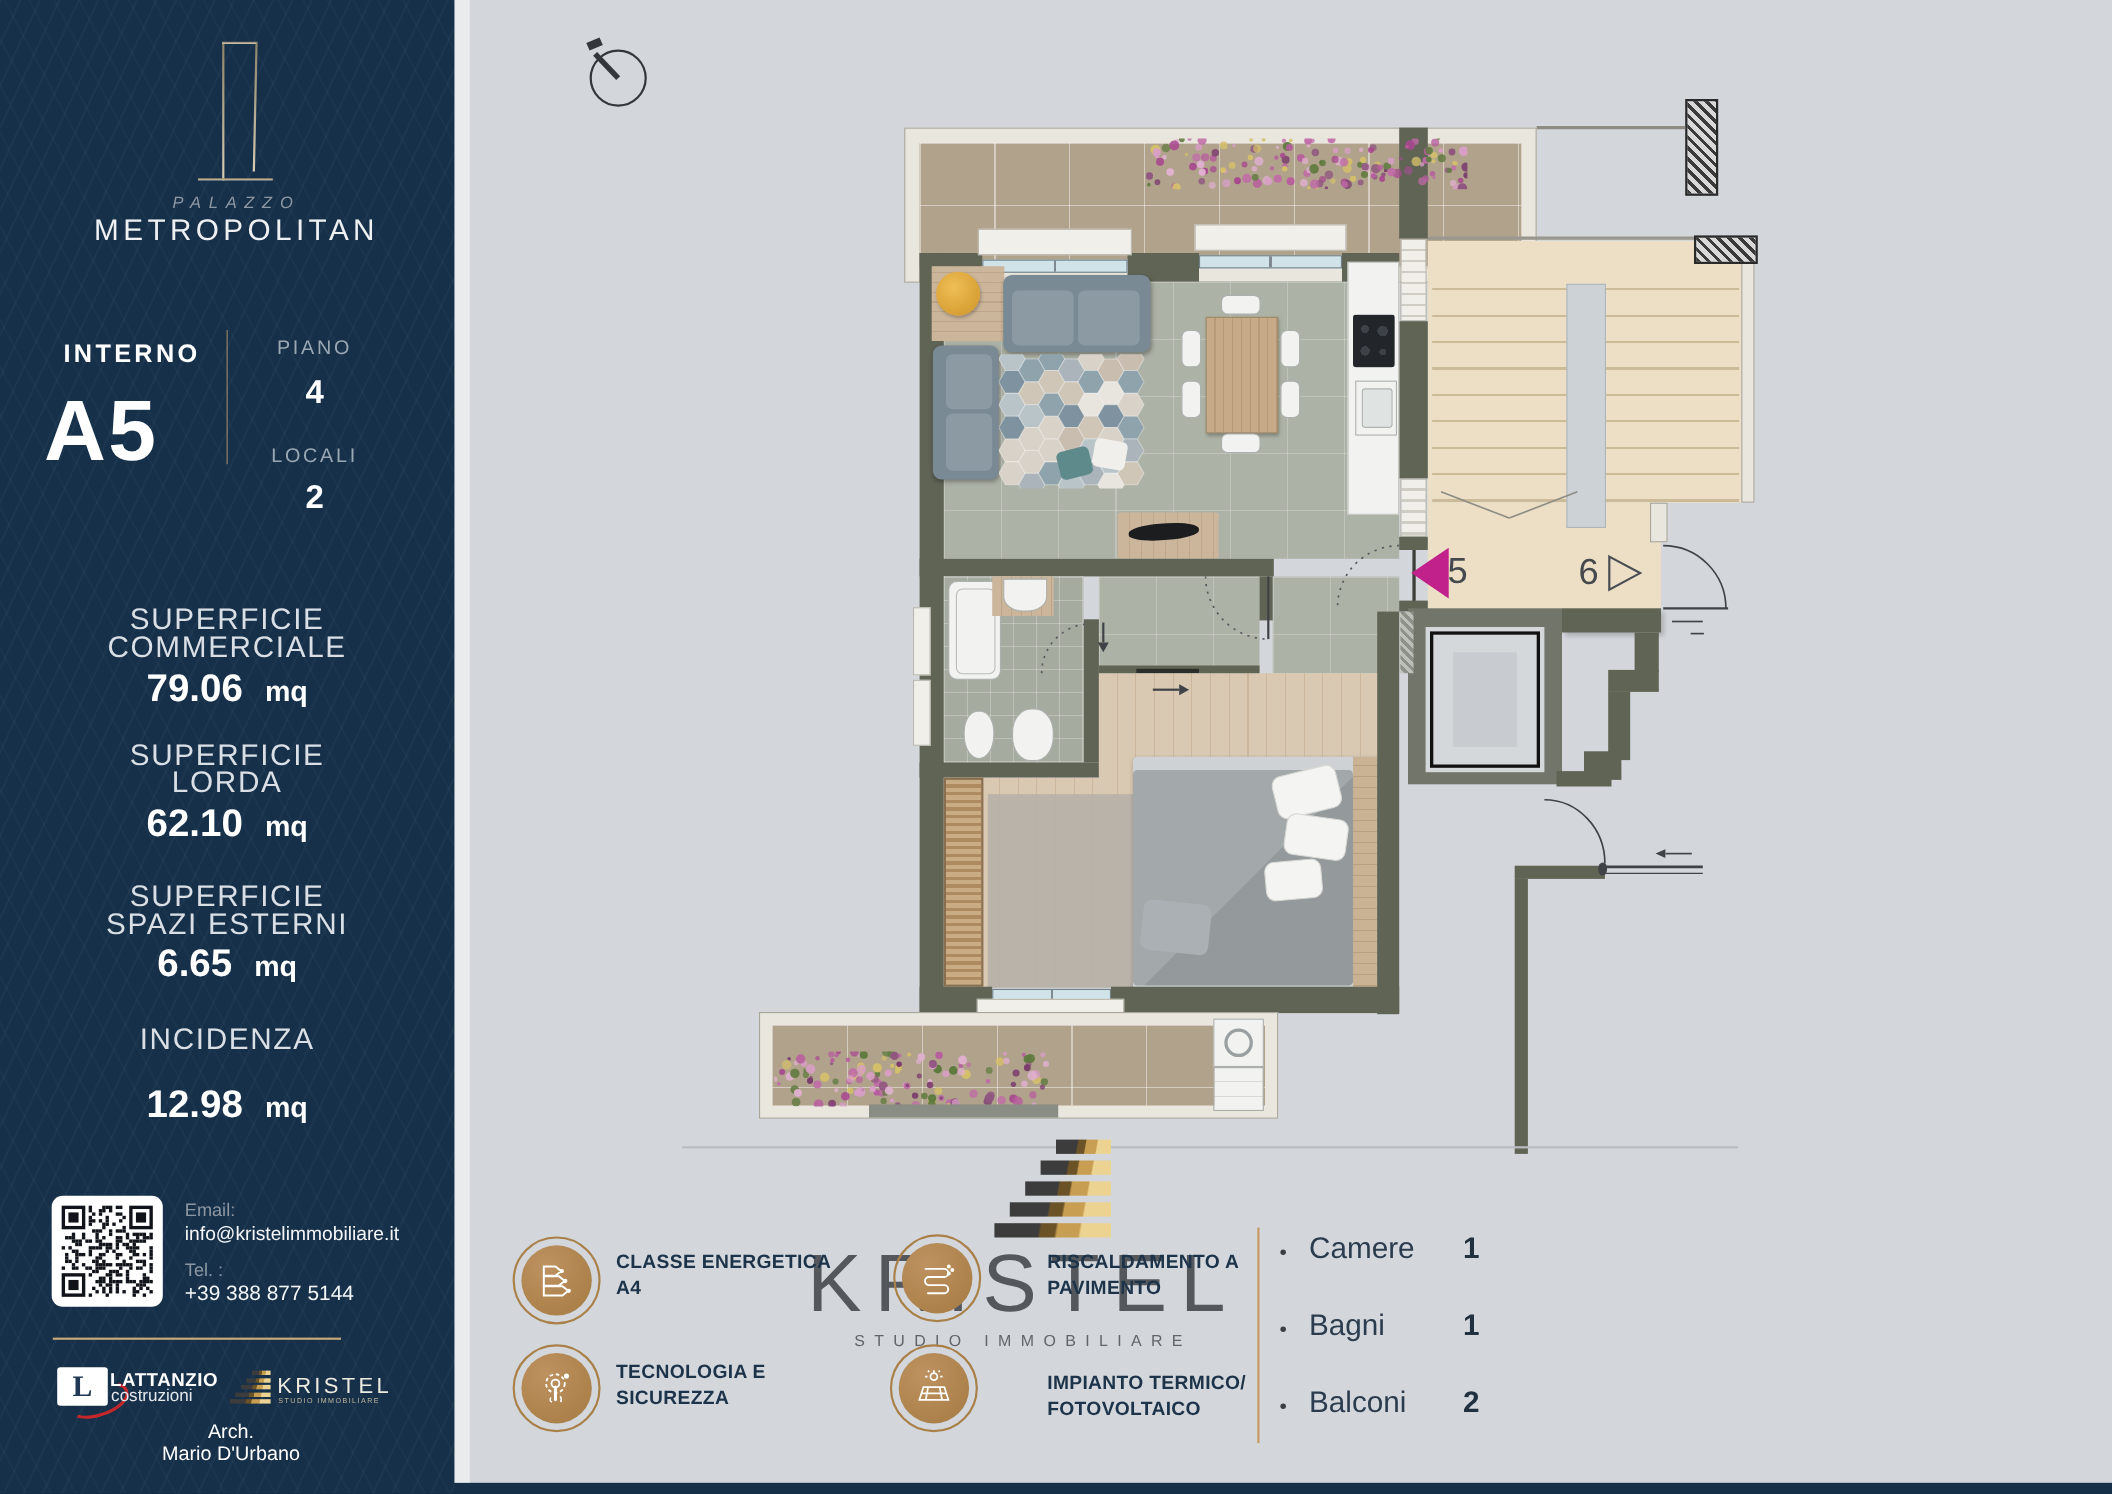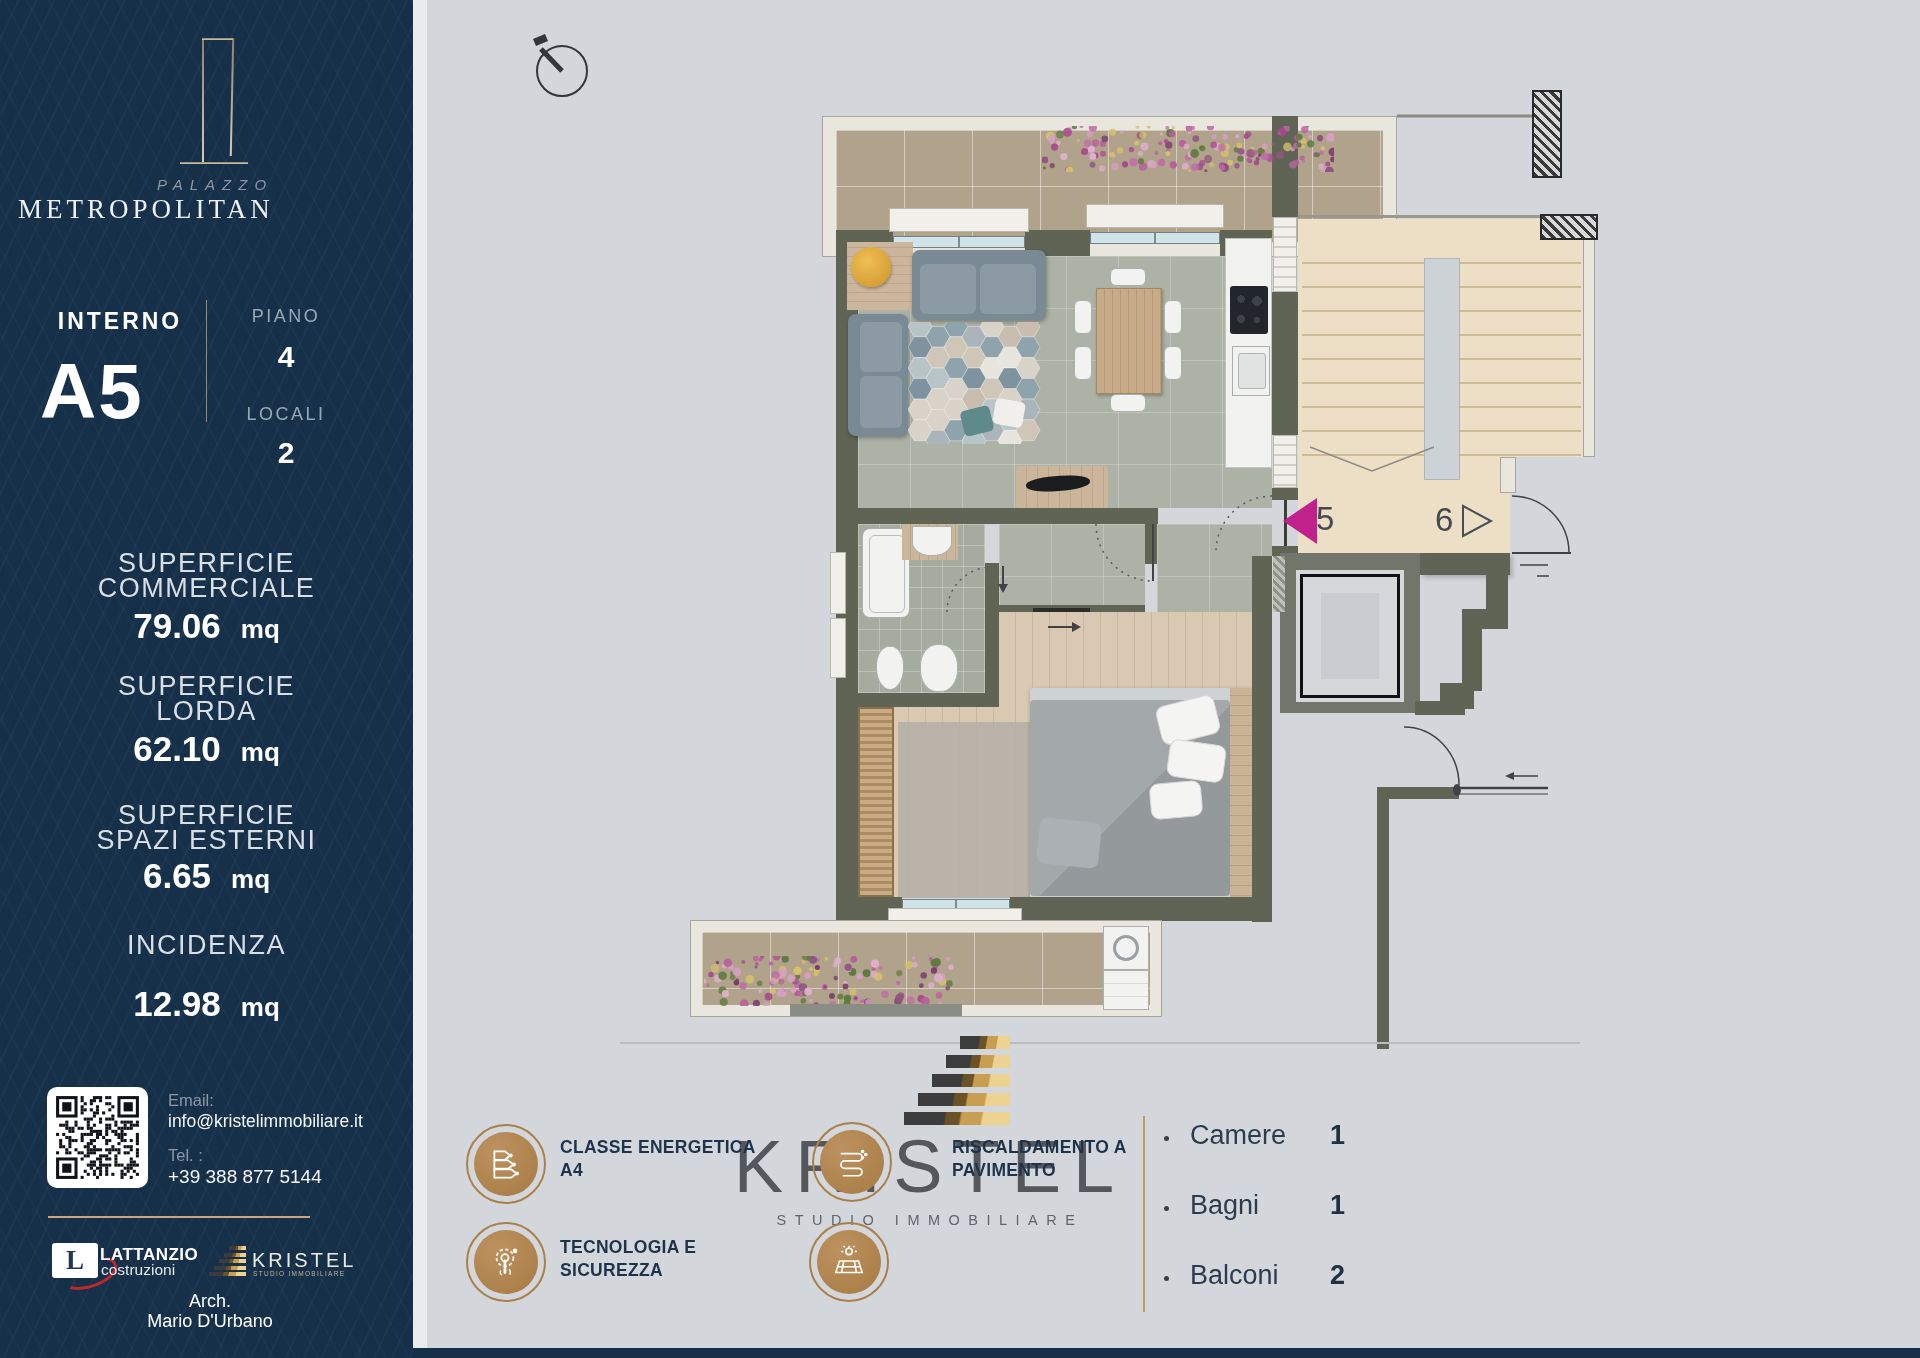--- a/index.html
+++ b/index.html
@@ -13,21 +13,21 @@
 
   
   .sidebar{left:0;top:0;width:413px;height:1358px;z-index:10;
     background:
       repeating-linear-gradient(115deg, rgba(255,255,255,.028) 0 2px, transparent 2px 16px),
       repeating-linear-gradient(62deg, rgba(255,255,255,.02) 0 2px, transparent 2px 20px),
       #16304a;}
   .sb{position:absolute;color:#fff;}
   .tower-line{position:absolute;background:linear-gradient(180deg,#8d8267,#d8cdb4);}
   .palazzo{left:60px;top:176px;width:310px;text-align:center;font-size:15px;letter-spacing:7px;color:#8e98a4;font-style:italic;}
-  .metro{left:18px;top:194px;width:394px;text-align:left;font-size:27px;font-weight:300;letter-spacing:4px;color:#eef0f2;font-family:Liberation Serif, serif;}
+  .metro{left:18px;top:194px;width:394px;text-align:center;font-size:27px;font-weight:300;letter-spacing:4px;color:#eef0f2;}
   .interno-lbl{left:40px;top:308px;width:160px;text-align:center;font-size:23px;font-weight:600;letter-spacing:3px;}
   .interno-val{left:40px;top:346px;width:160px;text-align:left;font-size:78px;font-weight:600;letter-spacing:2px;}
   .v-divider{left:206px;top:300px;width:1px;height:122px;background:rgba(200,168,118,.75);}
   .piano-lbl,.locali-lbl{left:226px;width:120px;text-align:center;font-size:18px;letter-spacing:2.5px;color:#9aa8b4;}
   .piano-val,.locali-val{left:226px;width:120px;text-align:center;font-size:30px;font-weight:600;}
   .metric-lbl{left:20px;width:373px;text-align:center;font-size:27px;letter-spacing:1.5px;color:#d9dfe5;line-height:25px;}
   .metric-val{left:20px;width:373px;text-align:center;font-size:35px;font-weight:700;color:#fff;}
   .metric-val .unit{font-size:26px;font-weight:600;margin-left:20px;}
   .qr-box{left:47px;top:1087px;width:101px;height:101px;background:#fff;border-radius:10px;padding:6px;box-sizing:border-box;}
   .c-lbl{left:168px;width:220px;font-size:16.5px;color:#8d97a3;}
@@ -664,20 +664,24 @@
 
   <div class="badge" style="left:809px;top:1222px;">
     <div class="badge-core">
       <svg width="38" height="38" viewBox="0 0 36 36" fill="none" stroke="#fff" stroke-width="1.5">
         <circle cx="18" cy="8" r="3"></circle>
         <path d="M18 2.5 v2 M12.5 8 h-2 M25.5 8 h-2 M14 4 l-1.2 -1.2 M22 4 l1.2 -1.2"></path>
         <path d="M9 17 H27 L30.5 28 H5.5 Z"></path>
         <path d="M13 17 L11 28 M23 17 L25 28 M7.8 22.5 H28.2"></path>
       </svg>
     </div>
+  </div>
+  <div class="feat-text" style="left:952px;top:1246px;width:230px;">
+    <div>IMPIANTO TERMICO/</div>
+    <div>FOTOVOLTAICO</div>
   </div>
 
   <div class="abs gold-vr"></div>
   <div class="legend-dot" style="left:1164px;top:1136px;"></div>
   <div class="legend-lbl" style="top:1120px;">Camere</div>
   <div class="legend-val" style="top:1120px;">1</div>
   <div class="legend-dot" style="left:1164px;top:1206px;"></div>
   <div class="legend-lbl" style="top:1190px;">Bagni</div>
   <div class="legend-val" style="top:1190px;">1</div>
   <div class="legend-dot" style="left:1164px;top:1276px;"></div>

